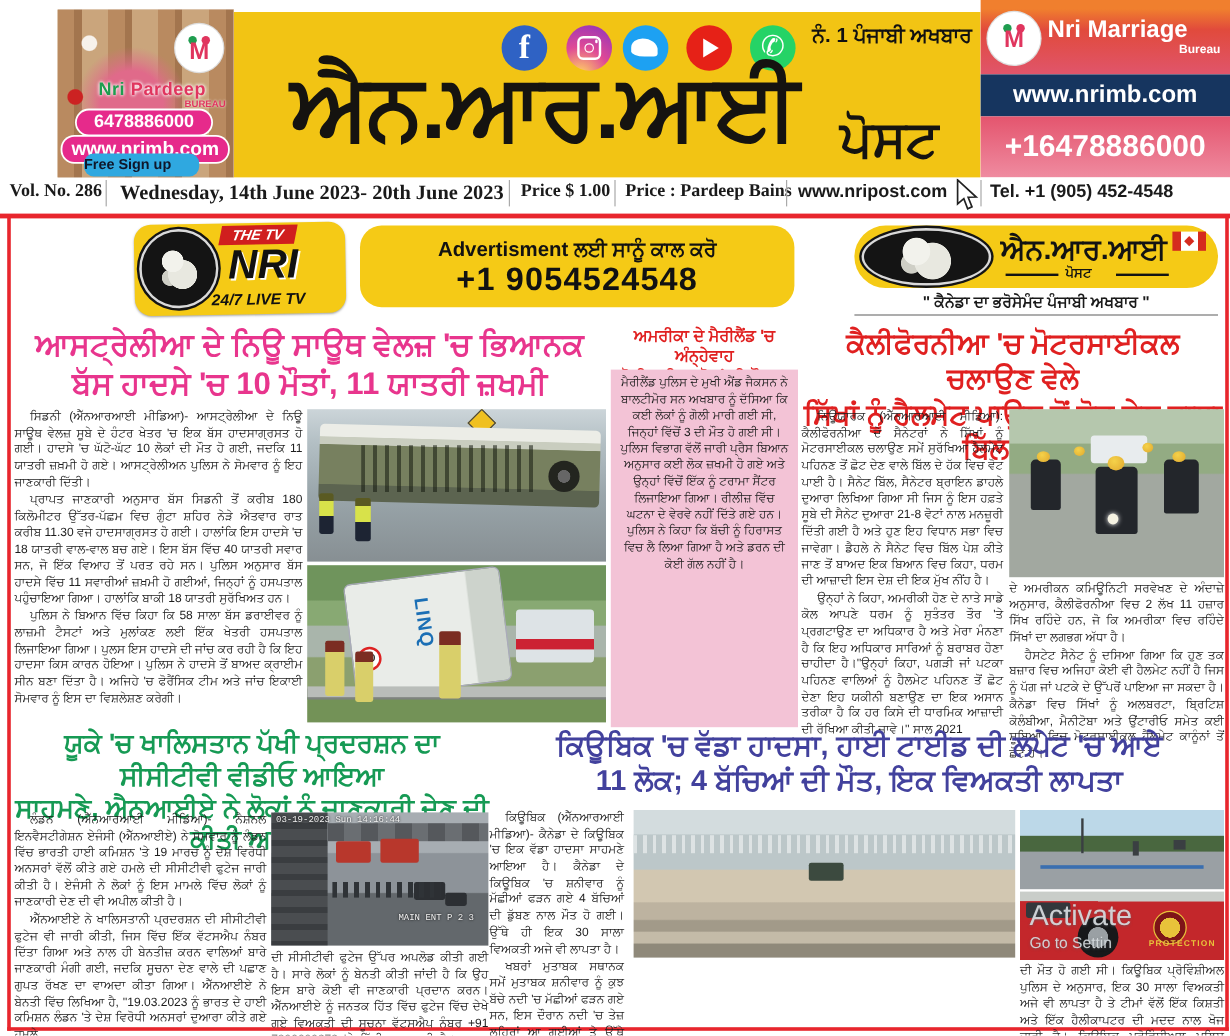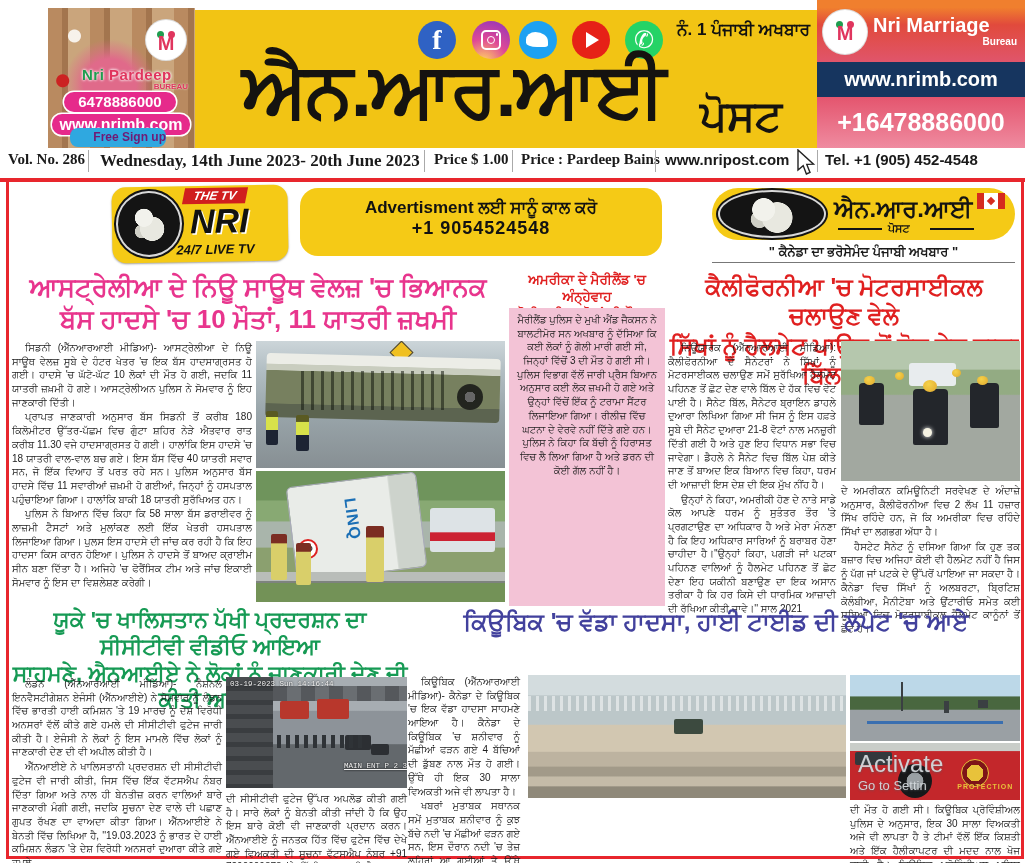--- a/index.html
+++ b/index.html
@@ -20,21 +20,21 @@
     box-shadow:0 0 0 1px #ddd;}
   .mb-logo .dots{display:block;height:10px;padding-top:4px;}
   .mb-logo .dots i{display:inline-block;width:7px;height:7px;border-radius:50%;margin:0 2px;}
   .mb-logo .d1{background:#1f9d4f;} .mb-logo .d2{background:#e0355e;}
   .mb-logo .m{display:block;font-weight:bold;font-size:20px;line-height:18px;color:#e0355e;}
   .brandline{font-weight:bold;font-size:15px;letter-spacing:.5px;text-shadow:0 0 3px #fff,0 0 3px #fff;}
   .brand-nri{color:#1f9d4f;} .brand-marriage{color:#e0355e;}
   .brand-bureau{font-size:8px;color:#e0355e;font-weight:bold;text-align:right;text-shadow:0 0 2px #fff;}
   .pill{background:#e62a8b;color:#fff;font-weight:bold;border-radius:10px;text-align:center;
     box-shadow:0 0 0 1.5px #fff;}
-  .signup{background:#2fa8e0;color:#701a75;font-weight:bold;border-radius:8px;text-align:right;}
+  .signup{background:#2fa8e0;color:#0f172a;font-weight:bold;border-radius:8px;text-align:left;}
 
   .mast-yellow{left:195px;top:10px;width:622px;height:138px;background:#f2c414;}
   .soc{width:38px;height:38px;border-radius:50%;text-align:center;color:#fff;}
   .soc-fb{background:#2f62c4;font-family:"Liberation Serif",serif;font-weight:bold;font-size:28px;line-height:38px;}
   .soc-ig{background:radial-gradient(circle at 30% 110%,#fdc468 8%,#df4996 48%,#9b36b7 90%);}
   .soc-ig .cam{position:absolute;left:9px;top:9px;width:16px;height:16px;border:2px solid #fff;border-radius:5px;}
   .soc-ig .cam:after{content:"";position:absolute;left:4px;top:4px;width:6px;height:6px;border:1.5px solid #fff;border-radius:50%;}
   .soc-ig .cam:before{content:"";position:absolute;right:1px;top:1px;width:2.5px;height:2.5px;background:#fff;border-radius:50%;}
   .soc-tw{background:#1da1f2;}
   .soc-tw .bird{position:absolute;left:7px;top:11px;width:22px;height:15px;background:#fff;
@@ -75,21 +75,21 @@
     #141414;
     box-shadow:0 0 0 2px #d9d9d9,0 0 0 4px #141414;}
   .tv-ribbon{position:absolute;left:72px;top:2px;background:#d01e1e;color:#fff;font-weight:bold;
     font-style:italic;font-size:12px;padding:1px 10px;transform:skewX(-12deg);}
   .tv-name{position:absolute;left:78px;top:16px;color:#111;font-weight:800;font-style:italic;
     font-size:34px;text-shadow:1.5px 1.5px 0 #fff;}
   .tv-247{position:absolute;left:64px;top:56px;font-weight:800;font-style:italic;font-size:13px;color:#111;}
   .ad-box{left:300px;top:188px;width:362px;height:68px;background:#f5ca16;border-radius:18px;
     text-align:center;color:#121212;}
   .ad-l1{font-size:17px;font-weight:800;padding-top:10px;}
-  .ad-l2{font-size:18px;font-weight:800;letter-spacing:1px;}
+  .ad-l2{font-size:27px;font-weight:800;letter-spacing:1px;}
   .np-pill{left:712px;top:188px;width:303px;height:52px;background:#f5ca16;border-radius:26px;}
   .np-title{position:absolute;left:122px;top:7px;font-size:24px;font-weight:800;color:#131313;}
   .np-post{position:absolute;left:176px;top:34px;font-size:11px;font-weight:bold;color:#131313;}
   .np-rule{position:absolute;top:40px;height:2px;background:#131313;}
   .flag{position:absolute;width:28px;height:16px;background:linear-gradient(90deg,#d52b1e 0 25%,#fff 25% 75%,#d52b1e 75% 100%);}
   .flag i{position:absolute;left:11px;top:5px;width:6px;height:6px;background:#d52b1e;transform:rotate(45deg);}
   .np-tagline{left:712px;top:244px;width:303px;text-align:center;font-size:13px;font-weight:bold;
     color:#1a1a1a;border-bottom:1px solid #777;padding-bottom:2px;}
 
   
@@ -345,28 +345,29 @@
   </div>
   <div class="abs photo cctv" style="left:226px;top:677px;width:181px;height:111px;">
     <div class="bldg"></div>
     <div class="awn"></div>
     <div class="bus" style="left:30%;top:22%;width:16%;height:16%;"></div>
     <div class="bus" style="left:50%;top:20%;width:18%;height:18%;"></div>
     <div class="mc" style="left:66%;top:52%;width:14%;height:14%;"></div>
     <div class="mc" style="left:80%;top:60%;width:10%;height:10%;"></div>
     <div class="dotrow"></div>
     <div class="cctv-txt" style="left:4px;top:3px;">03-19-2023 Sun 14:16:44</div>
-    <div class="cctv-txt" style="right:0;bottom:18px;text-decoration:underline;">MAIN ENT P 2 3</div>
+    <div class="cctv-txt" style="right:12px;bottom:18px;">MAIN ENT P 2 3</div>
   </div>
   <div class="abs bt" style="left:226px;top:792px;width:181px;height:66px;">
     <p style="text-indent:0;">ਦੀ ਸੀਸੀਟੀਵੀ ਫੁਟੇਜ ਉੱਪਰ ਅਪਲੋਡ ਕੀਤੀ ਗਈ ਹੈ। ਸਾਰੇ ਲੋਕਾਂ ਨੂੰ ਬੇਨਤੀ ਕੀਤੀ ਜਾਂਦੀ ਹੈ ਕਿ ਉਹ ਇਸ ਬਾਰੇ ਕੋਈ ਵੀ ਜਾਣਕਾਰੀ ਪ੍ਰਦਾਨ ਕਰਨ। ਐੱਨਆਈਏ ਨੂੰ ਜਨਤਕ ਹਿੱਤ ਵਿੱਚ ਫੁਟੇਜ ਵਿੱਚ ਦੇਖੇ ਗਏ ਵਿਅਕਤੀ ਦੀ ਸੂਚਨਾ ਵੱਟਸਐਪ ਨੰਬਰ +91 7290009373 'ਤੇ ਦਿੱਤੀ ਜਾ ਸਕਦੀ ਹੈ। ਸੂਚਨਾ ਦੇਣ ਵਾਲੇ ਦੀ ਪਛਾਣ ਗੁਪਤ ਰੱਖੀ ਜਾਵੇਗੀ।''</p>
   </div>
 
   <div class="abs hl hl-blue" style="left:412px;top:607px;width:608px;">
     <div>ਕਿਊਬਿਕ 'ਚ ਵੱਡਾ ਹਾਦਸਾ, ਹਾਈ ਟਾਈਡ ਦੀ ਲਪੇਟ 'ਚ ਆਏ</div>
+    <div>11 ਲੋਕ; 4 ਬੱਚਿਆਂ ਦੀ ਮੌਤ, ਇਕ ਵਿਅਕਤੀ ਲਾਪਤਾ</div>
   </div>
   <div class="abs bt" style="left:408px;top:675px;width:112px;height:186px;">
     <p>ਕਿਊਬਿਕ (ਐੱਨਆਰਆਈ ਮੀਡਿਆ)- ਕੈਨੇਡਾ ਦੇ ਕਿਊਬਿਕ 'ਚ ਇਕ ਵੱਡਾ ਹਾਦਸਾ ਸਾਹਮਣੇ ਆਇਆ ਹੈ। ਕੈਨੇਡਾ ਦੇ ਕਿਊਬਿਕ 'ਚ ਸ਼ਨੀਵਾਰ ਨੂੰ ਮੱਛੀਆਂ ਫੜਨ ਗਏ 4 ਬੱਚਿਆਂ ਦੀ ਡੁੱਬਣ ਨਾਲ ਮੌਤ ਹੋ ਗਈ। ਉੱਥੇ ਹੀ ਇਕ 30 ਸਾਲਾ ਵਿਅਕਤੀ ਅਜੇ ਵੀ ਲਾਪਤਾ ਹੈ।</p>
     <p>ਖਬਰਾਂ ਮੁਤਾਬਕ ਸਥਾਨਕ ਸਮੇਂ ਮੁਤਾਬਕ ਸ਼ਨੀਵਾਰ ਨੂੰ ਕੁਝ ਬੱਚੇ ਨਦੀ 'ਚ ਮੱਛੀਆਂ ਫੜਨ ਗਏ ਸਨ, ਇਸ ਦੌਰਾਨ ਨਦੀ 'ਚ ਤੇਜ਼ ਲਹਿਰਾਂ ਆ ਗਈਆਂ ਤੇ ਉੱਥੇ ਮੌਜੂਦ 4 ਬੱਚੇ ਇਸ 'ਚ ਫਸ ਗਏ ਅਤੇ ਬੱਚਿਆਂ ਦੀ ਮੌਕੇ 'ਤੇ ਹੀ ਮੌਤ ਹੋ ਗਈ। ਕਿਊਬਿਕ ਪ੍ਰੋਵਿੰਸ਼ੀਅਲ ਪੁਲਿਸ ਦੇ ਬੁਲਾਰੇ ਨੇ ਦੱਸਿਆ ਕਿ ਉੱਤਰੀ ਤੱਟ 'ਤੇ ਨਦੀ ਕਿਨਾਰੇ ਵਾਲੀ ਨਗਰਪਾਲਿਕਾ ਪੋਰਟਨੋਫ-ਸੁਰ-ਮੇਰ ਵਿਚ ਐਮਰਜੈਂਸੀ ਸੇਵਾਵਾਂ ਨੂੰ ਸਵੇਰੇ 2 ਵਜੇ ਬੁਲਾਇਆ ਗਿਆ।</p>
 
   </div>
   <div class="abs photo beach" style="left:528px;top:675px;width:318px;height:123px;">
     <div class="glint"></div>
     <div class="truck"></div>
   </div>

